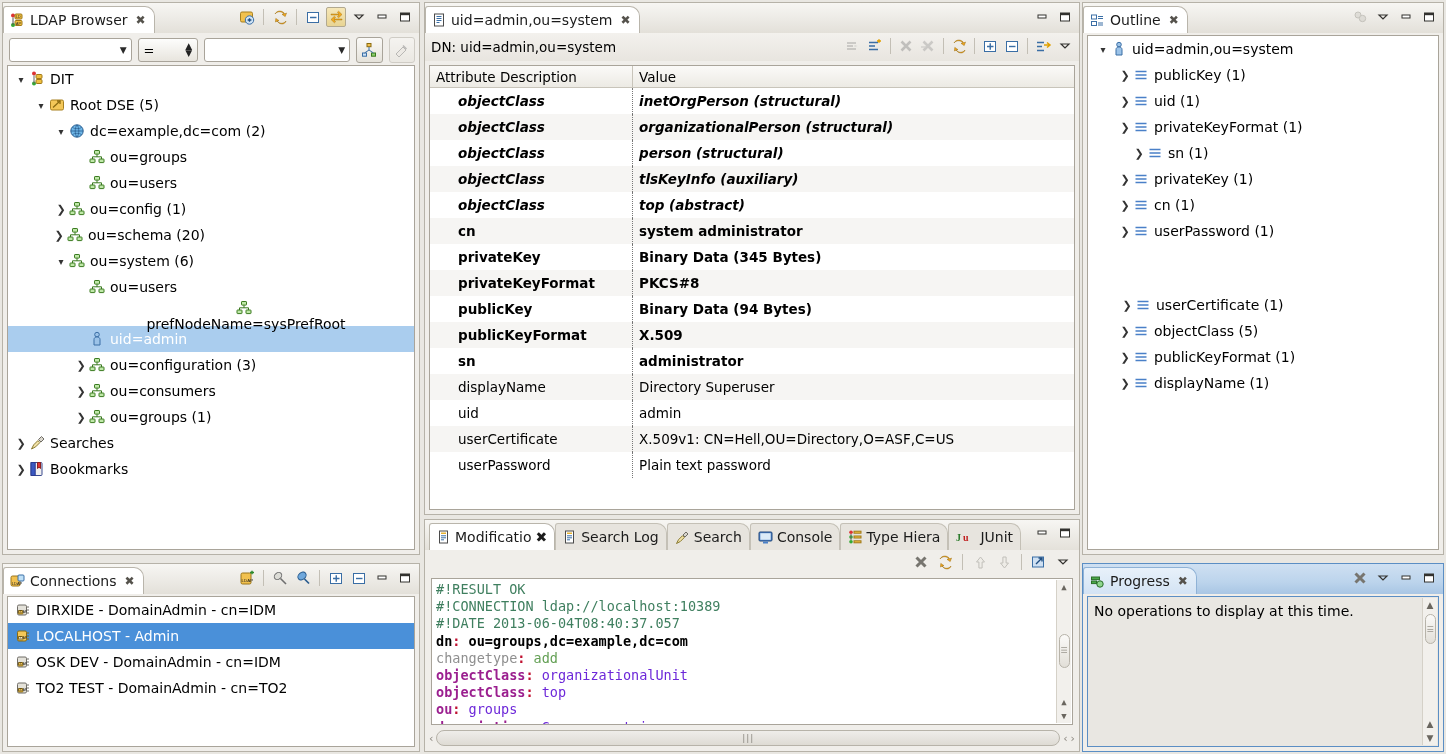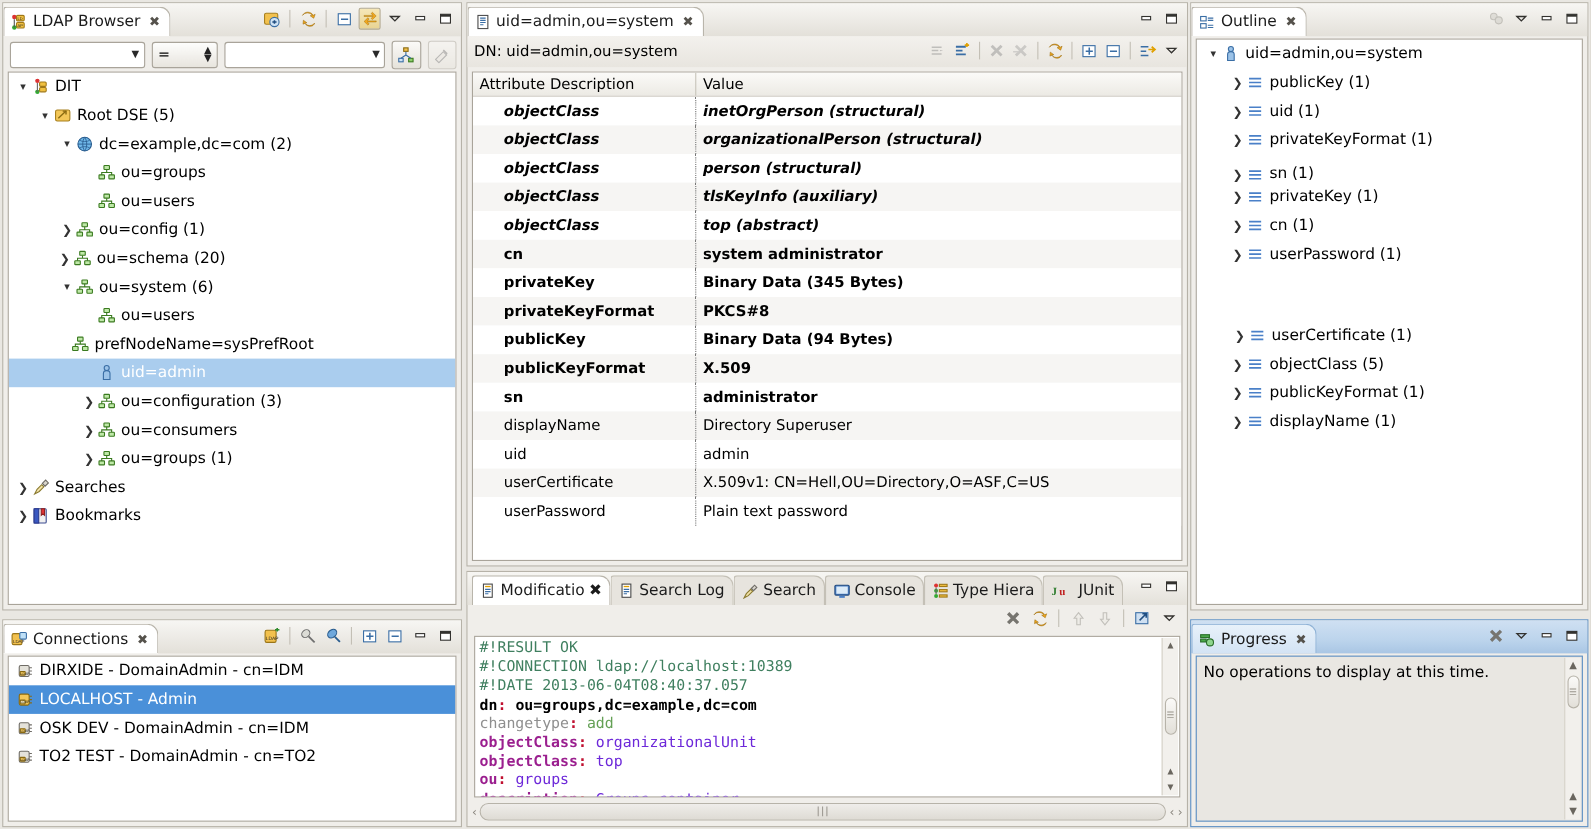--- a/index.html
+++ b/index.html
@@ -352,21 +352,21 @@
           <span class="ticon">
             <svg width="16" height="16" viewBox="0 0 16 16">
               <rect x="5.5" y="1.5" width="5" height="3.6" rx=".6" fill="#bfe8a8" stroke="#3a7a1f"></rect>
               <rect x="1" y="10" width="5" height="3.6" rx=".6" fill="#bfe8a8" stroke="#3a7a1f"></rect>
               <rect x="10" y="10" width="5" height="3.6" rx=".6" fill="#bfe8a8" stroke="#3a7a1f"></rect>
               <path d="M8 5.2v2.6M3.5 10V7.8h9V10" fill="none" stroke="#3a7a1f" stroke-width="1"></path>
             </svg>
           </span>
           <span style="margin-left: 4px;">ou=users</span>
         </div>
-        <div class="trow" style="padding-left: 42px;">
+        <div class="trow" style="padding-left: 66px; flex-direction: column;">
           <span class="twist "></span>
           <span class="ticon">
             <svg width="16" height="16" viewBox="0 0 16 16">
               <rect x="5.5" y="1.5" width="5" height="3.6" rx=".6" fill="#bfe8a8" stroke="#3a7a1f"></rect>
               <rect x="1" y="10" width="5" height="3.6" rx=".6" fill="#bfe8a8" stroke="#3a7a1f"></rect>
               <rect x="10" y="10" width="5" height="3.6" rx=".6" fill="#bfe8a8" stroke="#3a7a1f"></rect>
               <path d="M8 5.2v2.6M3.5 10V7.8h9V10" fill="none" stroke="#3a7a1f" stroke-width="1"></path>
             </svg>
           </span>
           <span style="margin-left: 4px;">prefNodeName=sysPrefRoot</span>
@@ -923,21 +923,21 @@
         </div>
         <div class="orow" style="padding-left: 30px;">
           <span class="twist closed"></span>
           <span class="ticon">
             <svg width="14" height="14" viewBox="0 0 14 14">
               <path d="M1.5 3.5h11M1.5 7h11M1.5 10.5h11" stroke="#4a80c8" stroke-width="1.5"></path>
             </svg>
           </span>
           <span style="margin-left: 4px;">privateKeyFormat (1)</span>
         </div>
-        <div class="orow" style="padding-left: 30px; align-items: flex-end;">
+        <div class="orow" style="padding-left: 44px;">
           <span class="twist closed"></span>
           <span class="ticon">
             <svg width="14" height="14" viewBox="0 0 14 14">
               <path d="M1.5 3.5h11M1.5 7h11M1.5 10.5h11" stroke="#4a80c8" stroke-width="1.5"></path>
             </svg>
           </span>
           <span style="margin-left: 4px;">sn (1)</span>
         </div>
         <div class="orow" style="padding-left: 30px;">
           <span class="twist closed"></span>

